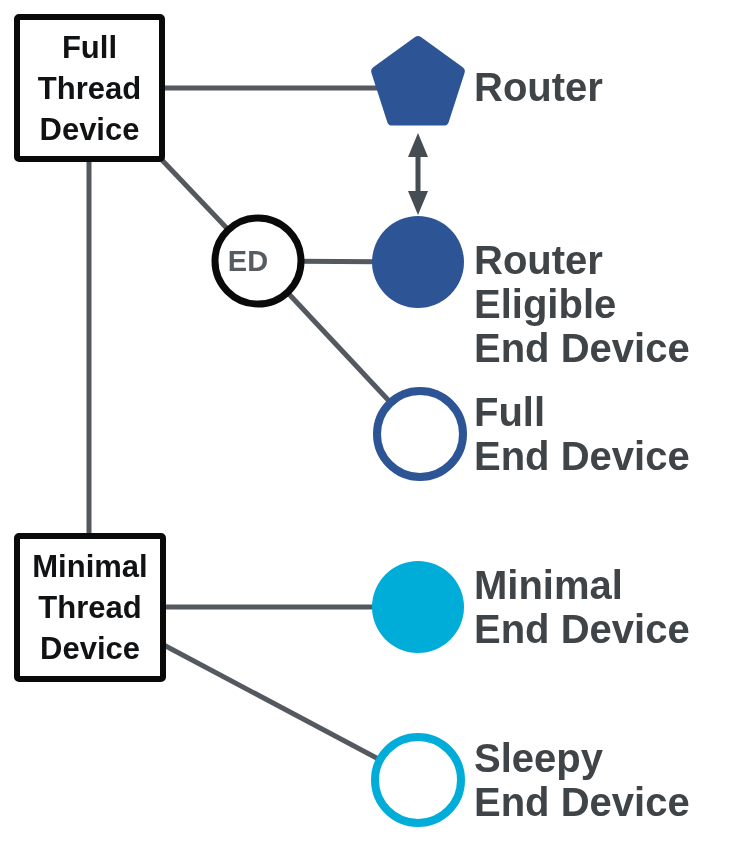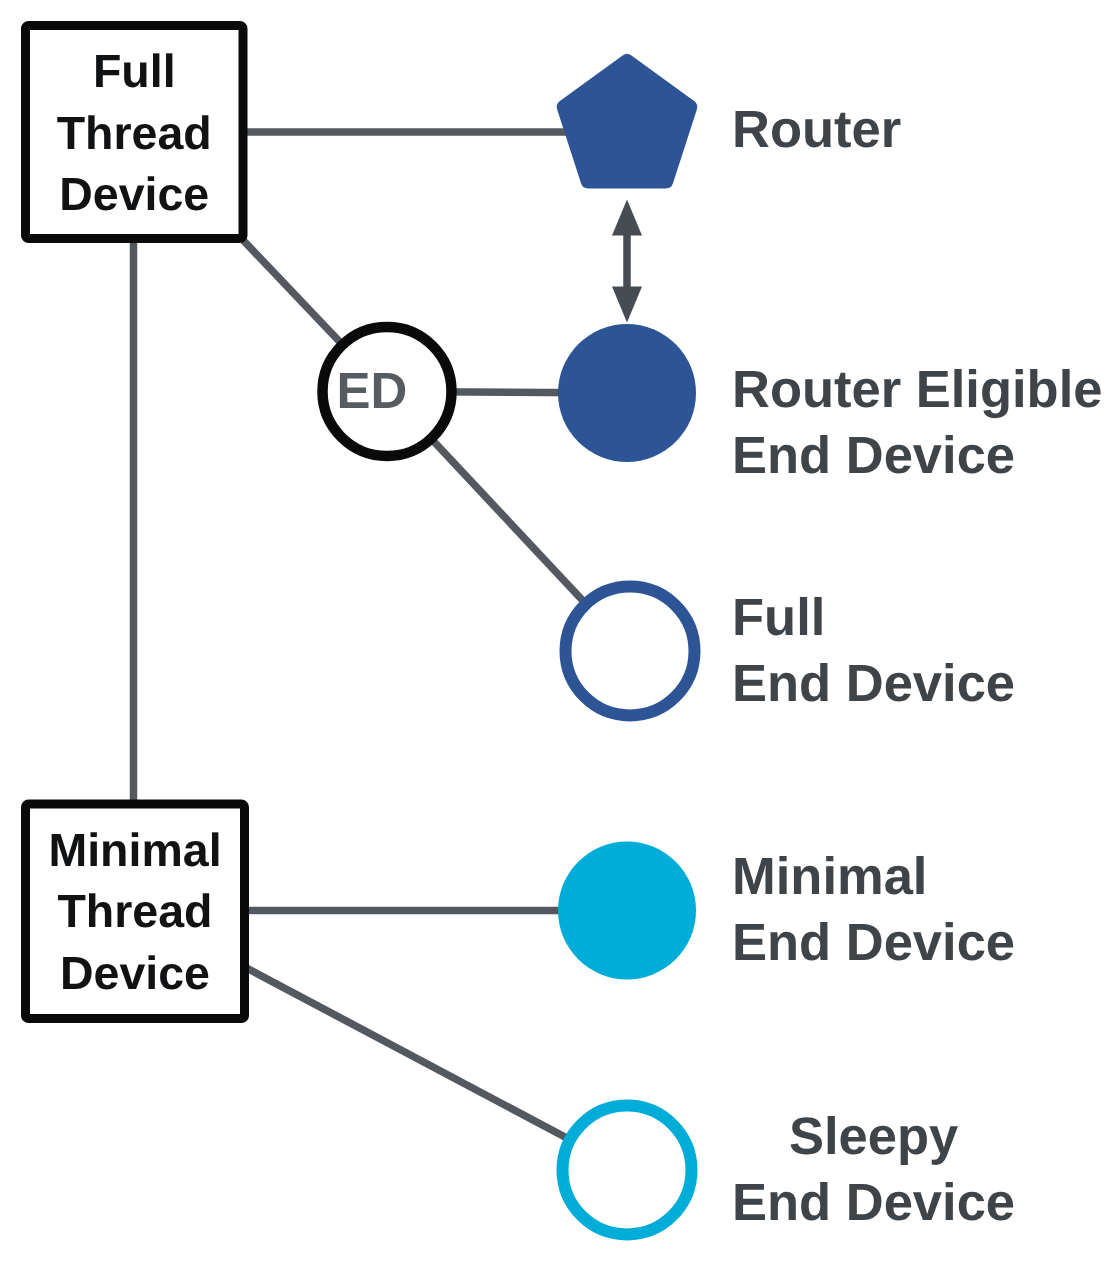--- a/index.html
+++ b/index.html
@@ -72,39 +72,39 @@
     font-size:31px;
     line-height:41px;
     color:var(--c-box-text);
     white-space:pre-line;
   }
   .box-ftd{ left:14px; top:14px; width:151px; height:148px; }
   .box-mtd{ left:14px; top:533px; width:152px; height:149px; }
 
   .node-label{
     position:absolute;
-    left:488px;
-    font-size:35px;
+    left:474px;
+    font-size:40px;
     line-height:44px;
     color:var(--c-label-text);
     white-space:pre-line;
   }
   .label-router{ top:65px; }
   .label-reed{ top:218px;margin-top:20px; }
   .label-fed{ top:390px; }
   .label-med{ top:563px; }
-  .label-sed{ top:736px;text-align:center; }
+  .label-sed{ top:736px; }
 
   .ed-label{
     position:absolute;
     left:213px;
     top:244px;
     width:70px;
     text-align:center;
-    font-size:34px;
+    font-size:29px;
     line-height:34px;
     color:var(--c-ed-text);
   }
 </style>
 </head>
 <body>
 
 <div class="canvas">
 
   <svg viewBox="0 0 740 844">

